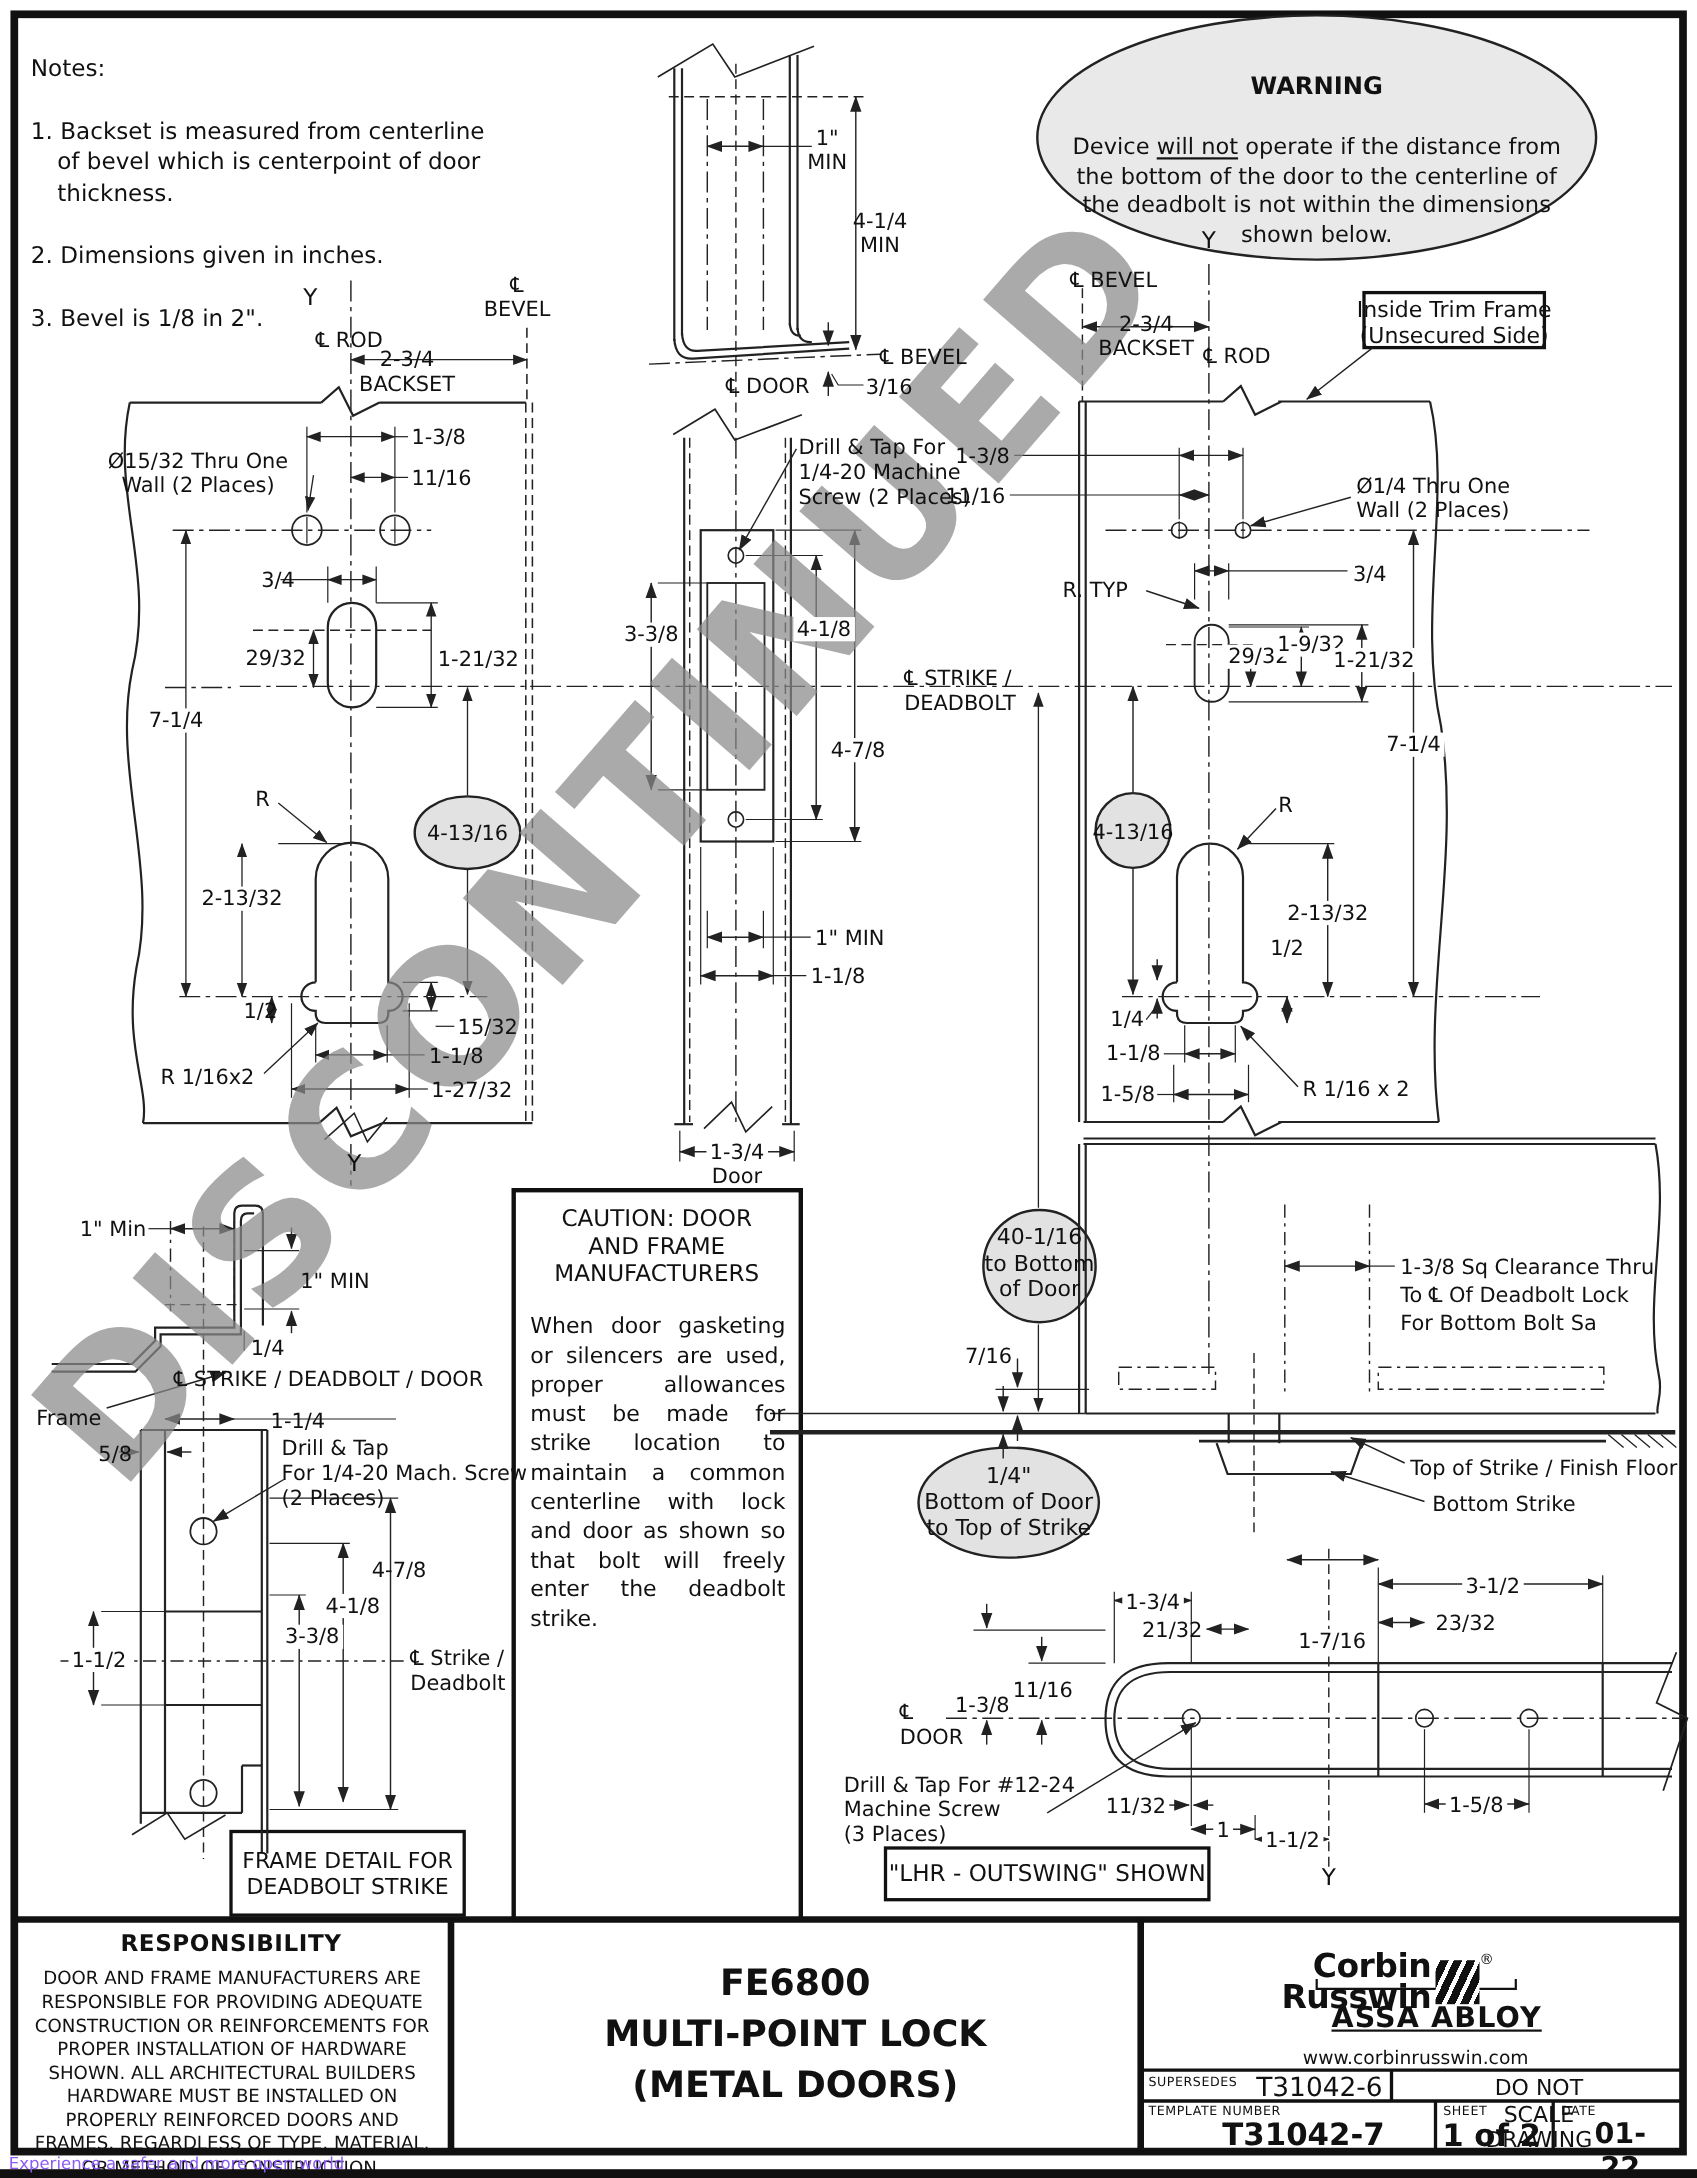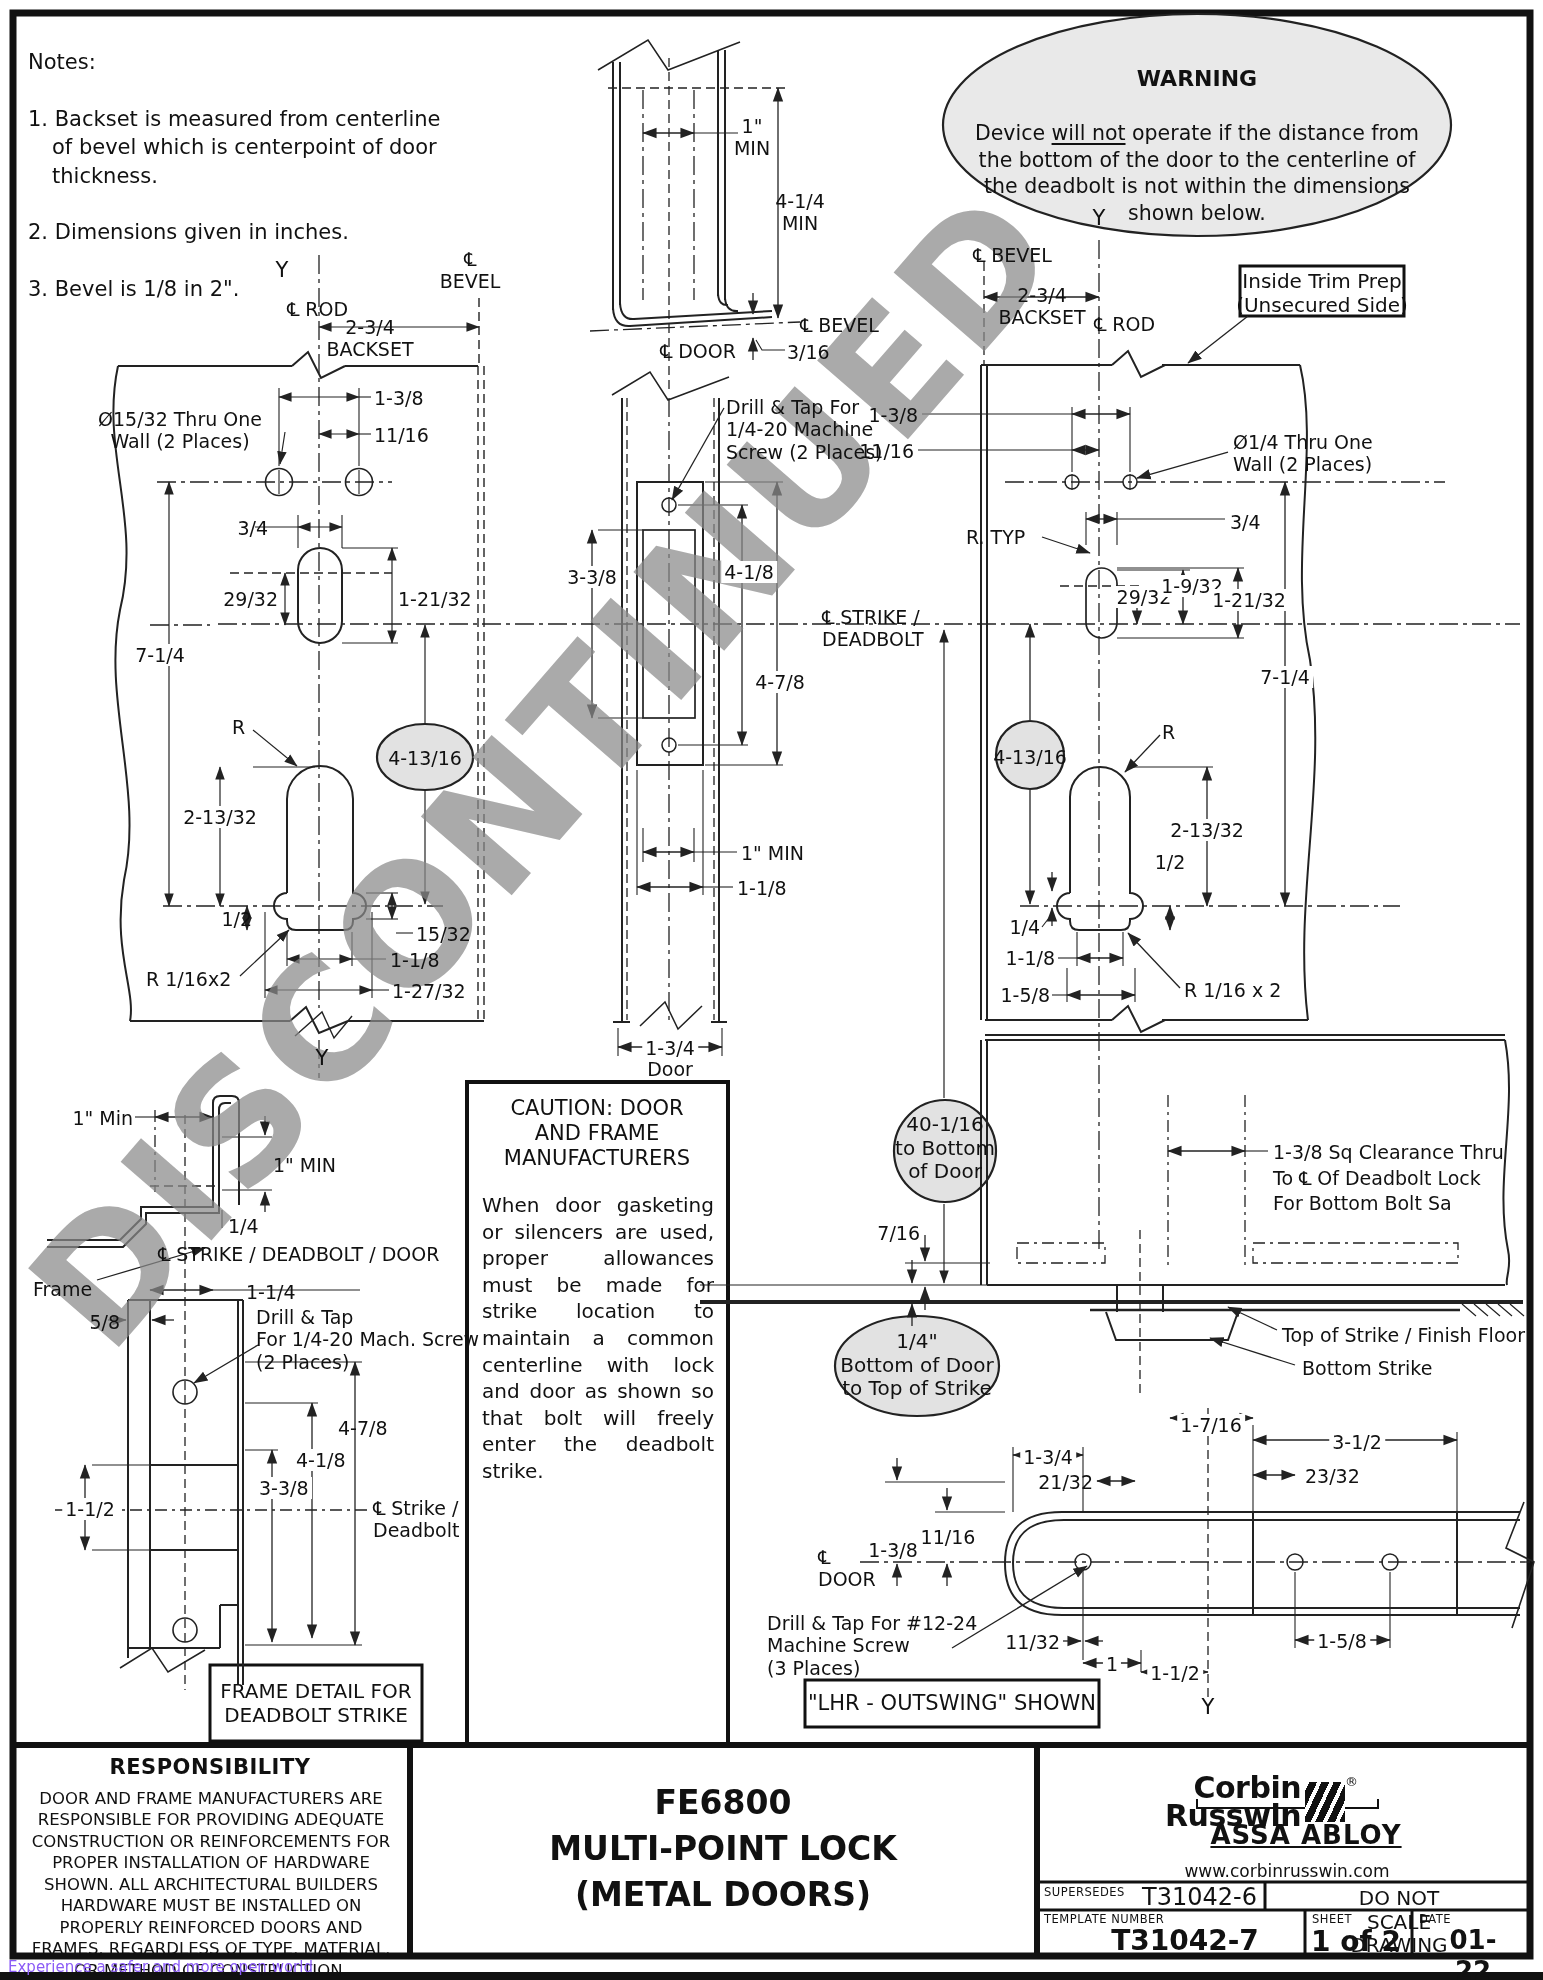--- a/index.html
+++ b/index.html
@@ -453,21 +453,21 @@
 <div class="lb" style="left:741px;top:842px;">1" MIN</div>
 <div class="lb" style="left:737px;top:877px;">1-1/8</div>
 <div class="lb ctr bg" style="left:670px;top:1037px;">1-3/4</div>
 <div class="lb ctr" style="left:670px;top:1058px;">Door</div>
 
 <div class="lb ctr s21" style="left:1099px;top:206px;">Y</div>
 <div class="lb" style="left:973px;top:244px;">℄ BEVEL</div>
 <div class="lb ctr" style="left:1042px;top:284px;">2-3/4
 BACKSET</div>
 <div class="lb" style="left:1094px;top:313px;">℄ ROD</div>
-<div class="lb ctr s20" style="left:1322px;top:270px;">Inside Trim Prep
+<div class="lb ctr s20" style="left:1322px;top:270px;">Inside Trim Frame
 (Unsecured Side)</div>
 <div class="lb rt" style="left:918px;top:404px;">1-3/8</div>
 <div class="lb rt" style="left:914px;top:440px;">11/16</div>
 <div class="lb" style="left:1233px;top:431px;">Ø1/4 Thru One
   Wall (2 Places)</div>
 <div class="lb" style="left:1230px;top:511px;">3/4</div>
 <div class="lb" style="left:966px;top:526px;">R. TYP</div>
 <div class="lb ctr bg" style="left:1144px;top:586px;">29/32</div>
 <div class="lb ctr bg" style="left:1192px;top:575px;">1-9/32</div>
 <div class="lb ctr bg" style="left:1249px;top:589px;">1-21/32</div>
@@ -487,21 +487,21 @@
 <div class="lb rt" style="left:920px;top:1222px;">7/16</div>
 <div class="lb" style="left:1273px;top:1140px;line-height:1.35;">1-3/8 Sq Clearance Thru
 To ℄ Of Deadbolt Lock
 For Bottom Bolt Sa</div>
 <div class="lb ctr s20" style="left:917px;top:1330px;">1/4"
 Bottom of Door
 to Top of Strike</div>
 <div class="lb" style="left:1282px;top:1324px;">Top of Strike / Finish Floor</div>
 <div class="lb" style="left:1302px;top:1357px;">Bottom Strike</div>
 
-<div class="lb ctr bg" style="left:1211px;top:1414px;text-align:right;">1-7/16</div>
+<div class="lb ctr bg" style="left:1211px;top:1481px;text-align:right;">1-7/16</div>
 <div class="lb ctr bg" style="left:1357px;top:1431px;">3-1/2</div>
 <div class="lb ctr bg" style="left:1048px;top:1446px;">1-3/4</div>
 <div class="lb rt" style="left:1093px;top:1471px;">21/32</div>
 <div class="lb" style="left:1305px;top:1465px;">23/32</div>
 <div class="lb ctr" style="left:948px;top:1526px;">11/16</div>
 <div class="lb ctr" style="left:893px;top:1539px;">1-3/8</div>
 <div class="lb" style="left:818px;top:1546px;">℄
 DOOR</div>
 <div class="lb" style="left:767px;top:1612px;">Drill &amp; Tap For #12-24
 Machine Screw

